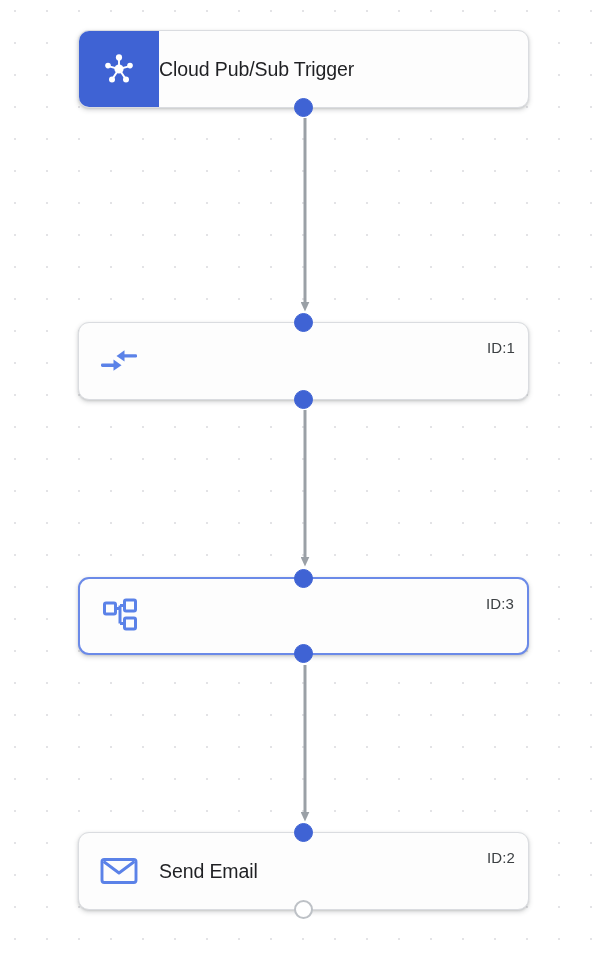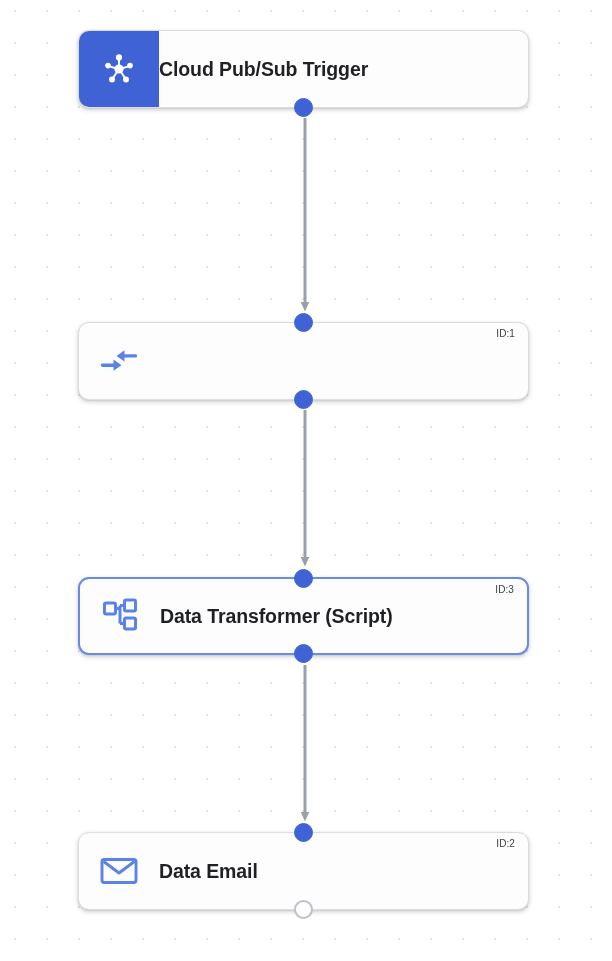--- a/index.html
+++ b/index.html
@@ -62,31 +62,31 @@
     border-radius: 10px 0 0 10px;
   }
   .icon-slot.filled {
     background: #3f63d4;
   }
 
   .node-label {
     display: flex;
     align-items: center;
     font-size: 19.5px;
-    font-weight: bold;
+    font-weight: normal;
     color: #1f2023;
     letter-spacing: -0.1px;
     white-space: nowrap;
   }
 
   .id-badge {
     position: absolute;
-    top: 5px;
+    top: 16px;
     right: 13px;
-    font-size: 10px;
+    font-size: 15px;
     font-weight: normal;
     color: #3c4043;
     letter-spacing: 0.1px;
   }
 
   
   .port {
     position: absolute;
     left: 50%;
     width: 19px;
@@ -174,34 +174,33 @@
           <rect x="3.5" y="6" width="11" height="11" rx="1.5"></rect>
           <rect x="23.5" y="3" width="11" height="11" rx="1.5"></rect>
           <rect x="23.5" y="21" width="11" height="11" rx="1.5"></rect>
           <line x1="14.5" y1="11.5" x2="19" y2="11.5"></line>
           <line x1="19" y1="8.5" x2="19" y2="26.5"></line>
           <line x1="19" y1="8.5" x2="23.5" y2="8.5"></line>
           <line x1="19" y1="26.5" x2="23.5" y2="26.5"></line>
         </g>
       </svg>
     </div>
-    <div class="node-label">Data Transformer (Script)</div>
     <div class="id-badge">ID:3</div>
     <div class="port in solid"></div>
     <div class="port out solid"></div>
   </div>
 
   <div class="node" style="top:832px;">
     <div class="icon-slot">
       <svg width="40" height="32" viewBox="0 0 40 32">
         <g stroke="#5b82e8" stroke-width="2.9" fill="none" stroke-linejoin="round">
           <rect x="3" y="4.5" width="34" height="23" rx="2.2"></rect>
           <path d="M4.6,6.5 L20,18 L35.4,6.5"></path>
         </g>
       </svg>
     </div>
-    <div class="node-label">Data Email</div>
+    <div class="node-label">Send Email</div>
     <div class="id-badge">ID:2</div>
     <div class="port in solid"></div>
     <div class="port out hollow"></div>
   </div>
 
 </div>
 
 </body></html>

